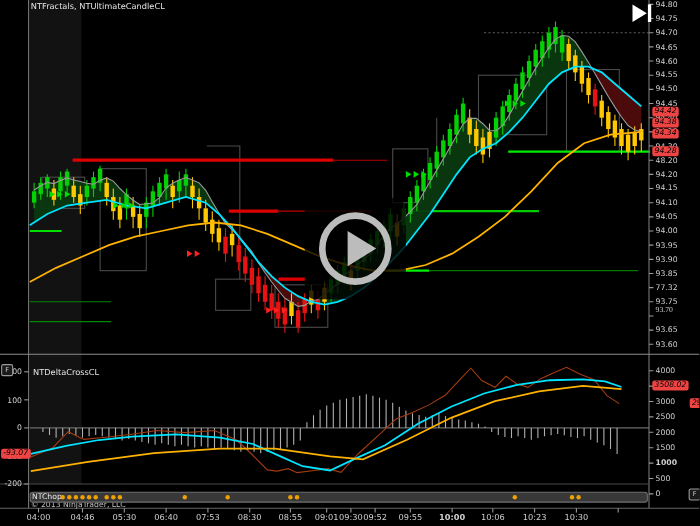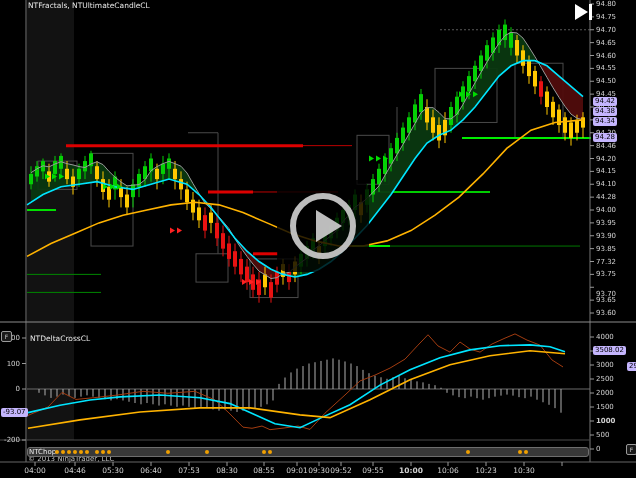--- a/index.html
+++ b/index.html
@@ -3,22 +3,22 @@
 <meta charset="utf-8">
 <style>
   html,body{margin:0;padding:0;background:#000;}
   #win{position:relative;width:636px;height:478px;background:#000;overflow:hidden;
        font-family:"DejaVu Sans","Liberation Sans",sans-serif;-webkit-font-smoothing:none;}
   #svg-canvas{position:absolute;left:0;top:0;}
   .lbl{position:absolute;color:#d8d8d8;font-size:7px;line-height:9px;white-space:nowrap;}
   .title-lbl{color:#e6e6e6;font-size:7.5px;}
   .tick-lbl{color:#d0d0d0;font-size:7px;}
   .time-lbl{color:#cfcfcf;font-size:7.5px;text-align:center;}
-  .tag{position:absolute;background:#c4b5fd;color:#000;font-size:7px;line-height:9px;
-       padding:0 2px;border-radius:2px;white-space:nowrap;z-index:4;}
+  .tag{position:absolute;background:#ef4444;color:#000;font-size:7px;line-height:9px;
+       padding:0 2px;border-radius:2px;white-space:nowrap;z-index:4;font-style:italic;}
   .fbox{position:absolute;width:9px;height:9px;border:1px solid #9a9a9a;border-radius:2px;
         color:#cfcfcf;font-size:6px;line-height:9px;text-align:center;background:#1a1a1a;z-index:5;}
   #chop-strip{position:absolute;left:27px;top:447px;width:562px;height:10px;background:#383838;
         border:1px solid #6e6e6e;border-radius:3px;box-sizing:border-box;z-index:3;}
   #chop-label{position:absolute;left:29px;top:448px;color:#e8e8e8;font-size:7px;line-height:8px;z-index:4;}
   .chop-dot{position:absolute;width:4px;height:4px;border-radius:50%;z-index:4;}
   #copyright{position:absolute;left:28px;top:455px;color:#c0c0c0;font-size:7px;z-index:2;}
   #skip-btn{position:absolute;left:572px;top:3px;width:24px;height:18px;z-index:6;cursor:pointer;}
   #play-square{position:absolute;left:277px;top:180px;width:92px;height:92px;background:rgba(0,0,0,0.8);
         border-radius:10px;z-index:8;cursor:pointer;}
@@ -449,32 +449,32 @@
       <div class="lbl tick-lbl" style="left: 596px; top: 12.875px; position: absolute;">94.75</div>
       <div class="lbl tick-lbl" style="left: 596px; top: 25.75px; position: absolute;">94.70</div>
       <div class="lbl tick-lbl" style="left: 596px; top: 38.625px; position: absolute;">94.65</div>
       <div class="lbl tick-lbl" style="left: 596px; top: 51.5px; position: absolute;">94.60</div>
       <div class="lbl tick-lbl" style="left: 596px; top: 64.375px; position: absolute;">94.55</div>
       <div class="lbl tick-lbl" style="left: 596px; top: 77.25px; position: absolute;">94.50</div>
       <div class="lbl tick-lbl" style="left: 596px; top: 90.125px; position: absolute;">94.45</div>
       <div class="lbl tick-lbl" style="left: 596px; top: 103px; position: absolute;">94.40</div>
       <div class="lbl tick-lbl" style="left: 596px; top: 115.875px; position: absolute;">94.35</div>
       <div class="lbl tick-lbl" style="left: 596px; top: 128.75px; position: absolute;">94.30</div>
-      <div class="lbl tick-lbl" style="left: 596px; top: 141.625px; position: absolute;">84.46</div>
+      <div class="lbl tick-lbl" style="left: 596px; top: 141.625px; position: absolute;">48.20</div>
       <div class="lbl tick-lbl" style="left: 596px; top: 154.5px; position: absolute;">94.20</div>
       <div class="lbl tick-lbl" style="left: 596px; top: 167.375px; position: absolute;">94.15</div>
       <div class="lbl tick-lbl" style="left: 596px; top: 180.25px; position: absolute;">94.10</div>
-      <div class="lbl tick-lbl" style="left: 596px; top: 193.125px; position: absolute;">44.28</div>
+      <div class="lbl tick-lbl" style="left: 596px; top: 193.125px; position: absolute;">94.05</div>
       <div class="lbl tick-lbl" style="left: 596px; top: 206px; position: absolute;">94.00</div>
       <div class="lbl tick-lbl" style="left: 596px; top: 218.875px; position: absolute;">93.95</div>
       <div class="lbl tick-lbl" style="left: 596px; top: 231.75px; position: absolute;">93.90</div>
       <div class="lbl tick-lbl" style="left: 596px; top: 244.625px; position: absolute;">93.85</div>
       <div class="lbl tick-lbl" style="left: 596px; top: 257.5px; position: absolute;">77.32</div>
       <div class="lbl tick-lbl" style="left: 596px; top: 270.375px; position: absolute;">93.75</div>
-      <div class="lbl tick-lbl" style="left: 596px; top: 290px; position: absolute;">93.70</div>
+      <div class="lbl tick-lbl" style="left: 596px; top: 278px; position: absolute; font-family: Liberation Serif, serif;">93.70</div>
       <div class="lbl tick-lbl" style="left: 596px; top: 296.125px; position: absolute;">93.65</div>
       <div class="lbl tick-lbl" style="left: 596px; top: 309px; position: absolute;">93.60</div>
       <div class="tag" style="left: 593px; top: 96.85px; position: absolute;">94.42</div>
       <div class="tag" style="left: 593px; top: 107.15px; position: absolute;">94.38</div>
       <div class="tag" style="left: 593px; top: 117.45px; position: absolute;">94.34</div>
       <div class="tag" style="left: 593px; top: 132.9px; position: absolute;">94.28</div>
       <div class="lbl tick-lbl" style="left: 0px; top: 334px; width: 20px; text-align: right; position: absolute;">200</div>
       <div class="lbl tick-lbl" style="left: 0px; top: 359.5px; width: 20px; text-align: right; position: absolute;">100</div>
       <div class="lbl tick-lbl" style="left: 0px; top: 385px; width: 20px; text-align: right; position: absolute;">0</div>
       <div class="lbl tick-lbl" style="left: 0px; top: 410.5px; width: 20px; text-align: right; position: absolute;">-100</div>

